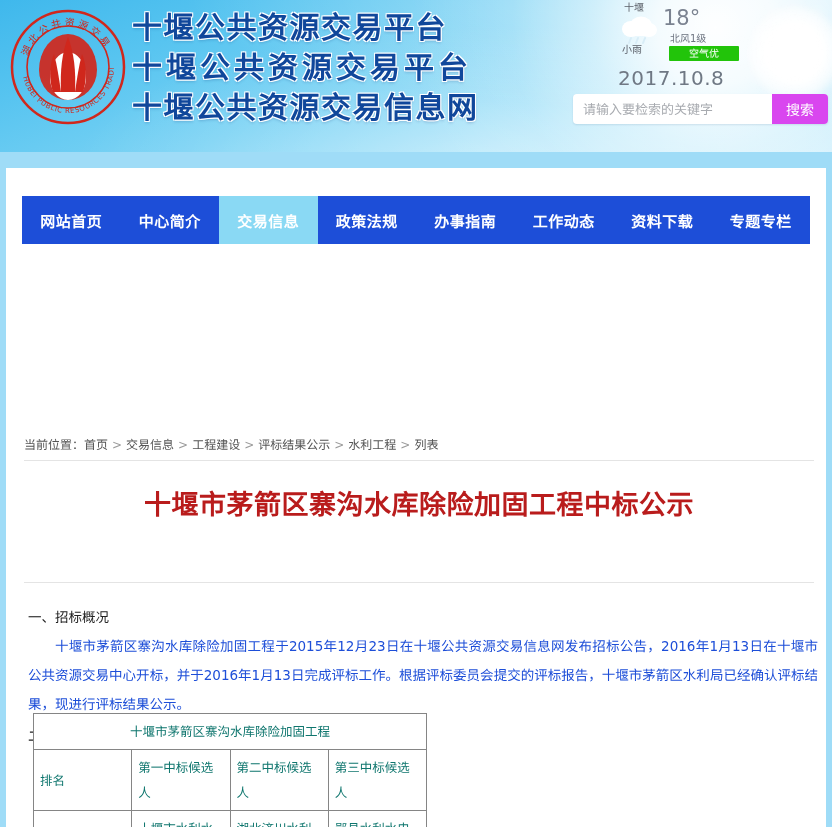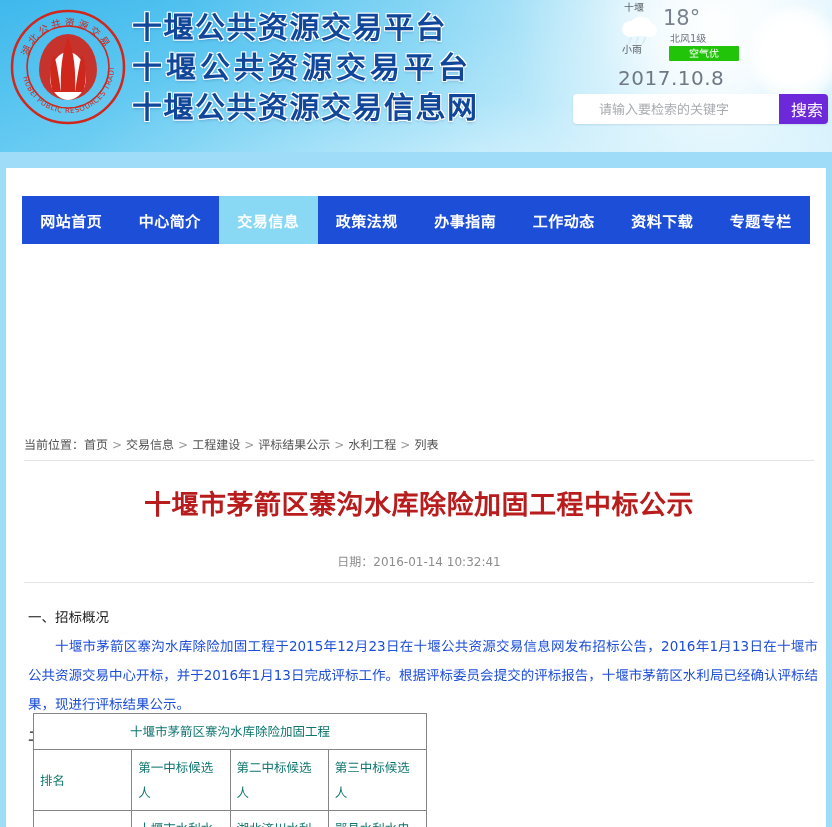--- a/index.html
+++ b/index.html
@@ -189,31 +189,30 @@
   }
   .search-input {
     flex: 1 1 auto;
     border: 0;
     outline: 0;
     background: transparent;
     font-family: "DejaVu Sans", "Liberation Sans", sans-serif;
     font-size: 13px;
     color: #333333;
     padding: 0 10px;
-    margin-left: 16px;
   }
   .search-input::placeholder { color: #a8abb0; }
   .search-btn {
     flex: 0 0 auto;
     width: 56px;
     border: 0;
-    background: #6d28d9;
+    background: #d946ef;
     color: #ffffff;
     font-family: Liberation Sans, sans-serif;
-    font-size: 16px;
+    font-size: 14px;
     cursor: pointer;
   }
 
   
   .content-panel {
     position: absolute;
     left: 6px;
     top: 168px;
     width: 820px;
     min-height: 659px;
@@ -443,21 +442,20 @@
       <div class="nav-item">专题专栏</div>
     </div>
 
     <div class="breadcrumb">
       <span class="lead">当前位置：</span><span class="crumb">首页</span><span class="sep">&gt;</span><span class="crumb">交易信息</span><span class="sep">&gt;</span><span class="crumb">工程建设</span><span class="sep">&gt;</span><span class="crumb">评标结果公示</span><span class="sep">&gt;</span><span class="crumb">水利工程</span><span class="sep">&gt;</span><span class="crumb">列表</span>
     </div>
 
     <div class="hr-top"></div>
 
     <div class="doc-title">十堰市茅箭区寨沟水库除险加固工程中标公示</div>
-    <div class="doc-date">日期：2016-01-14 10:32:41</div>
     <div class="hr-mid"></div>
 
     <div class="article">
       <p class="sec-head">一、招标概况</p>
       <p class="para">十堰市茅箭区寨沟水库除险加固工程于2015年12月23日在十堰公共资源交易信息网发布招标公告，2016年1月13日在十堰市公共资源交易中心开标，并于2016年1月13日完成评标工作。根据评标委员会提交的评标报告，十堰市茅箭区水利局已经确认评标结果，现进行评标结果公示。</p>
       <p class="sec-head-2">二、评标结果</p>
     </div>
 
     <table class="result-table">
       <tbody>

